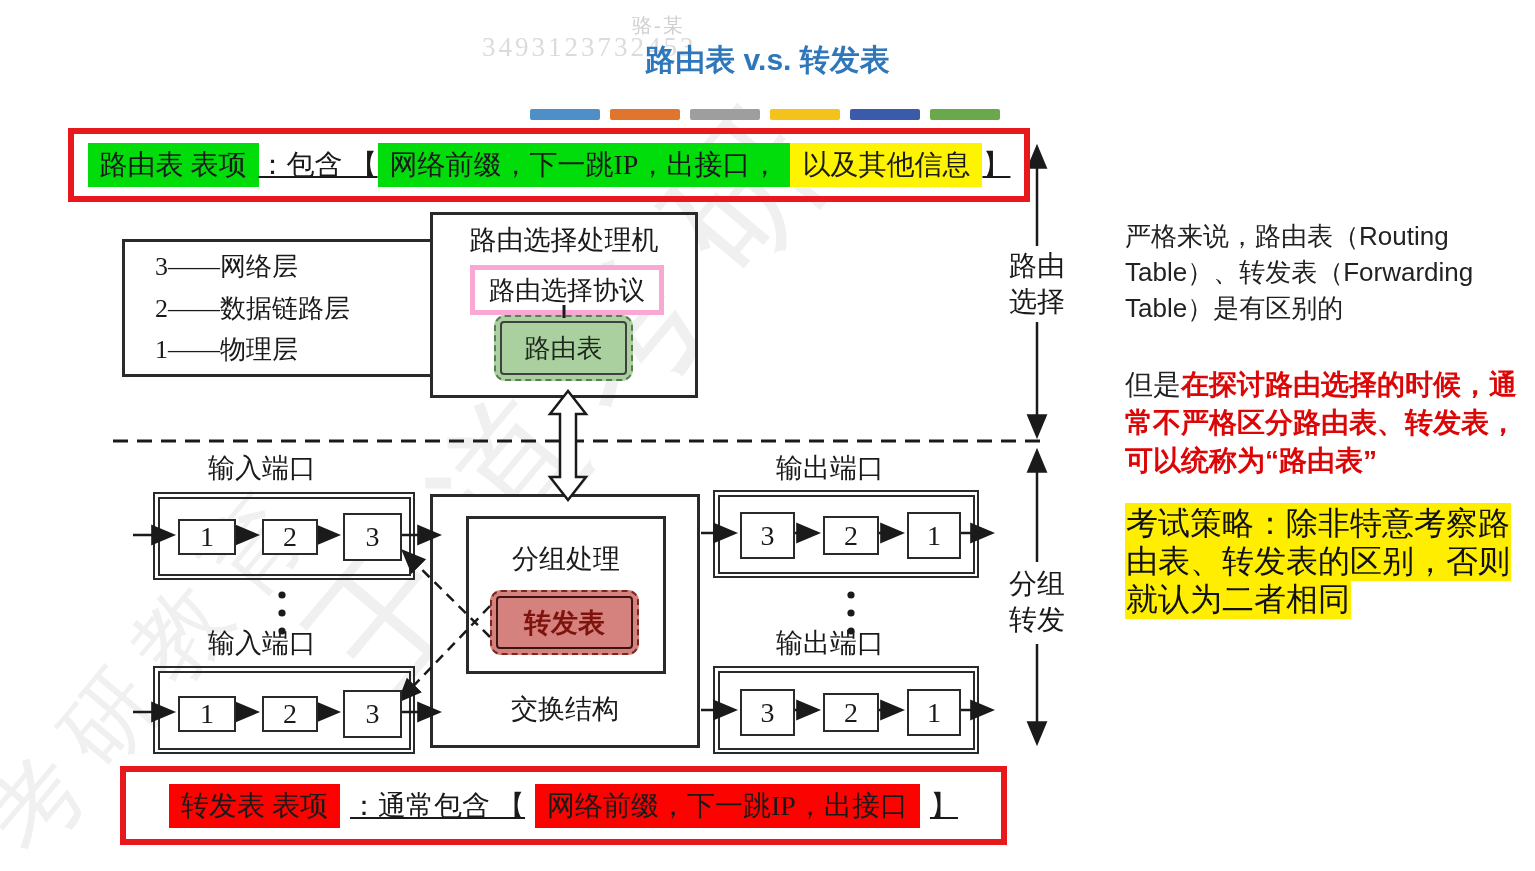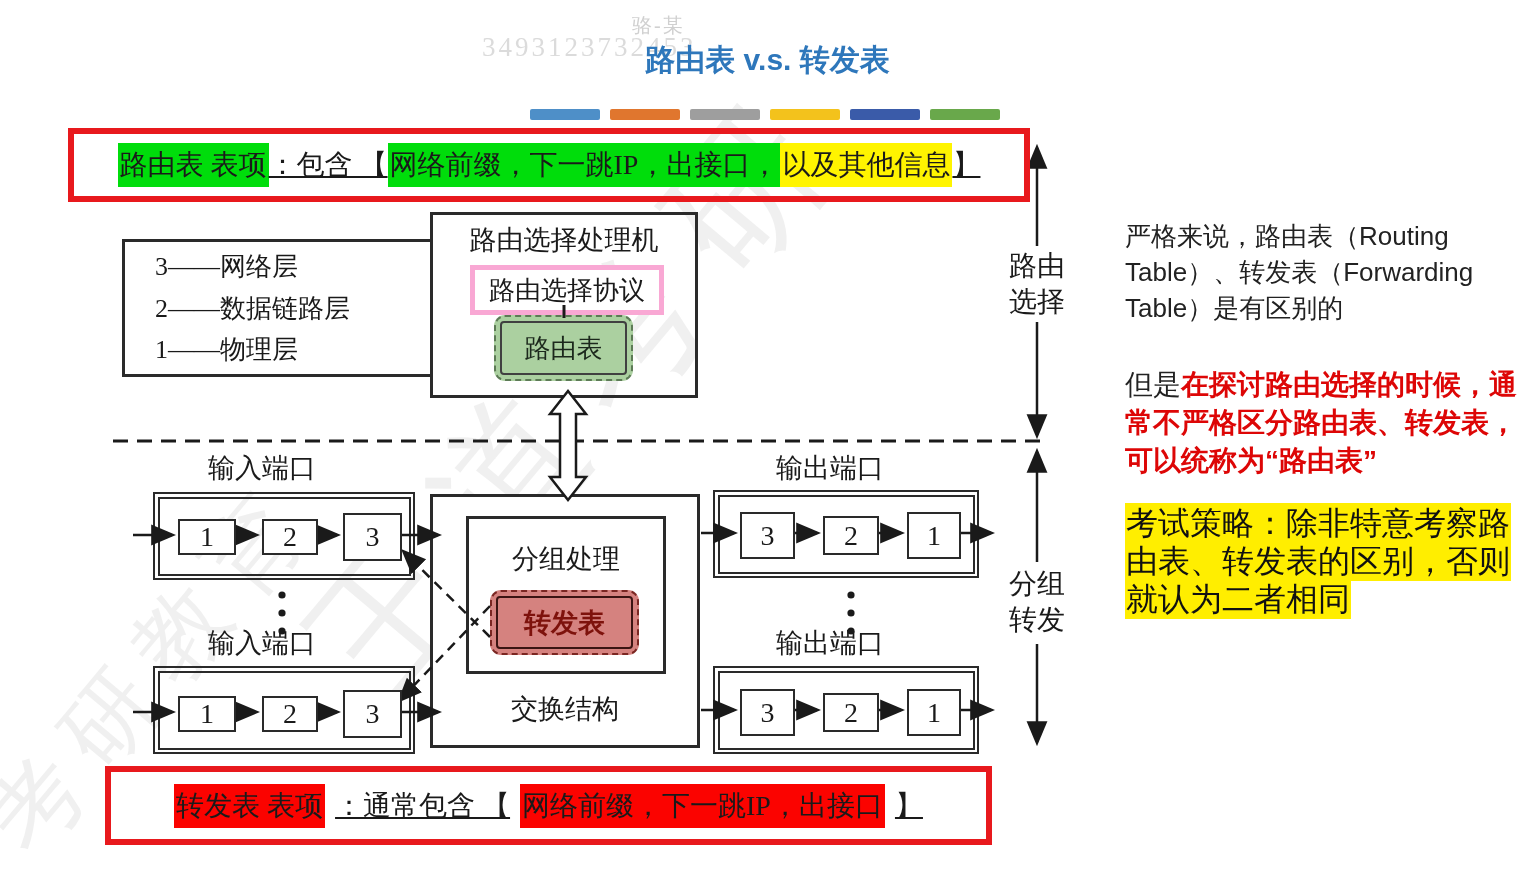--- a/index.html
+++ b/index.html
@@ -21,22 +21,22 @@
   
   .title{left:0;top:40px;width:1535px;text-align:center;font-size:30px;font-weight:bold;
     color:#2e77bb;z-index:1;font-family:"Liberation Sans","DejaVu Sans",sans-serif;}
   .bars{left:530px;top:109px;display:flex;gap:10px;z-index:1;}
   .bar{width:70px;height:11px;border-radius:2px;}
 
   
   .note-box{border:6px solid #e8191d;display:flex;align-items:center;justify-content:center;
     font-size:28px;z-index:3;background:transparent;white-space:nowrap;}
   .note-top{left:68px;top:128px;width:950px;height:62px;}
-  .note-bottom{left:105px;top:766px;width:875px;height:67px;gap:10px;}
-  .hl{padding:3px 2px;}
+  .note-bottom{left:120px;top:766px;width:875px;height:67px;gap:10px;}
+  .hl{padding:3px 12px;}
   .seg{padding:3px 0;text-decoration:underline;}
 
   
   .legend{left:122px;top:239px;width:275px;height:132px;border:3px solid #2a2a2a;
     display:flex;flex-direction:column;justify-content:space-evenly;padding-left:30px;
     font-size:26px;z-index:2;background:#fff0;}
 
   
   .processor{left:430px;top:212px;width:262px;height:180px;border:3px solid #2a2a2a;z-index:2;}
   .processor-title{left:0;top:7px;width:100%;text-align:center;font-size:27px;}

